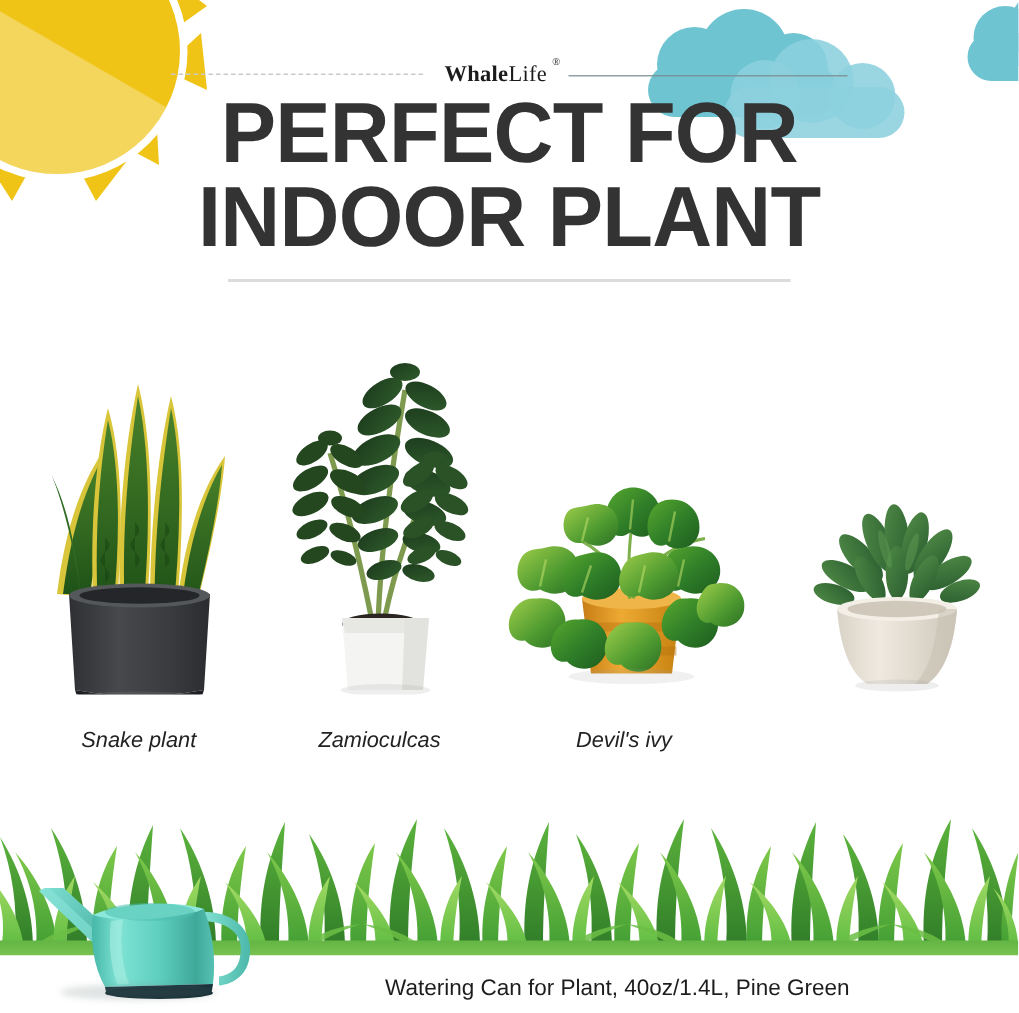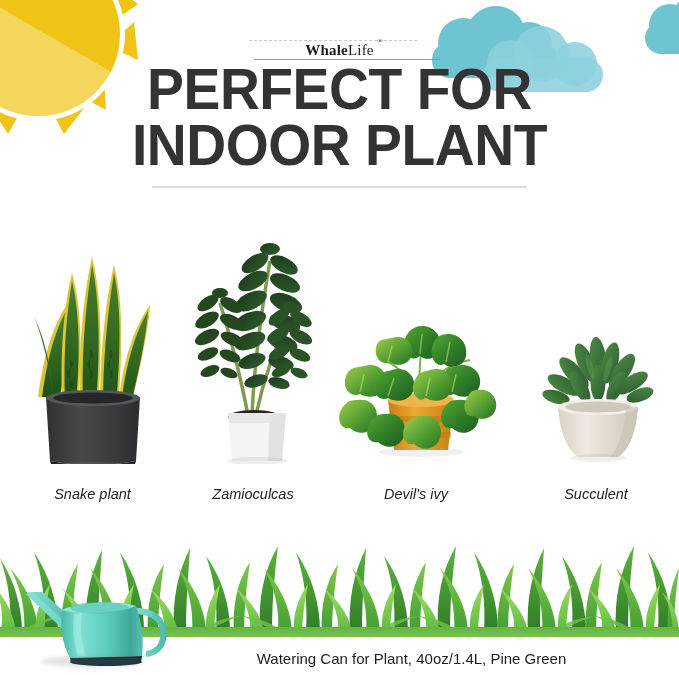--- a/index.html
+++ b/index.html
@@ -71,21 +71,20 @@
   
   .logo-row {
     position: absolute;
     left: 0;
     top: 38px;
     width: 679px;
     height: 24px;
     display: flex;
     align-items: center;
     justify-content: center;
-    flex-direction: column;
   }
   .rule-dotted {
     width: 168px;
     height: 1px;
     border-top: 1px dashed #c9c9c9;
     margin-right: 14px;
   }
   .rule-solid-right {
     width: 186px;
     height: 1px;
@@ -514,21 +513,20 @@
             <ellipse cx="86" cy="50" rx="3" ry="13" transform="rotate(16 86 50)"></ellipse>
           </g>
 
           <path d="M36 88 L116 88 C114 112 108 130 96 138 L56 138 C44 130 38 112 36 88 Z" fill="url(#potCream)"></path>
           <ellipse cx="76" cy="88" rx="40" ry="8" fill="#f3efe6"></ellipse>
           <ellipse cx="76" cy="88" rx="33" ry="5.5" fill="#cfc8bb"></ellipse>
           <path d="M96 138 C108 130 114 112 116 88 L104 88 C102 110 98 128 88 138 Z" fill="#c8c1b4" opacity="0.6"></path>
           <ellipse cx="76" cy="139" rx="28" ry="4" fill="rgba(160,160,160,0.18)"></ellipse>
         </svg>
       </div>
-      <div class="plant-label">Succulent</div>
     </div>
   </div>
 
   <div class="grass-band">
     <svg viewBox="0 0 679 113" width="679" height="113" preserveAspectRatio="none">
       <defs>
         <linearGradient id="gA" x1="0" y1="1" x2="0" y2="0">
           <stop offset="0%" stop-color="#3f9c32"></stop>
           <stop offset="100%" stop-color="#7ec94a"></stop>
         </linearGradient>

